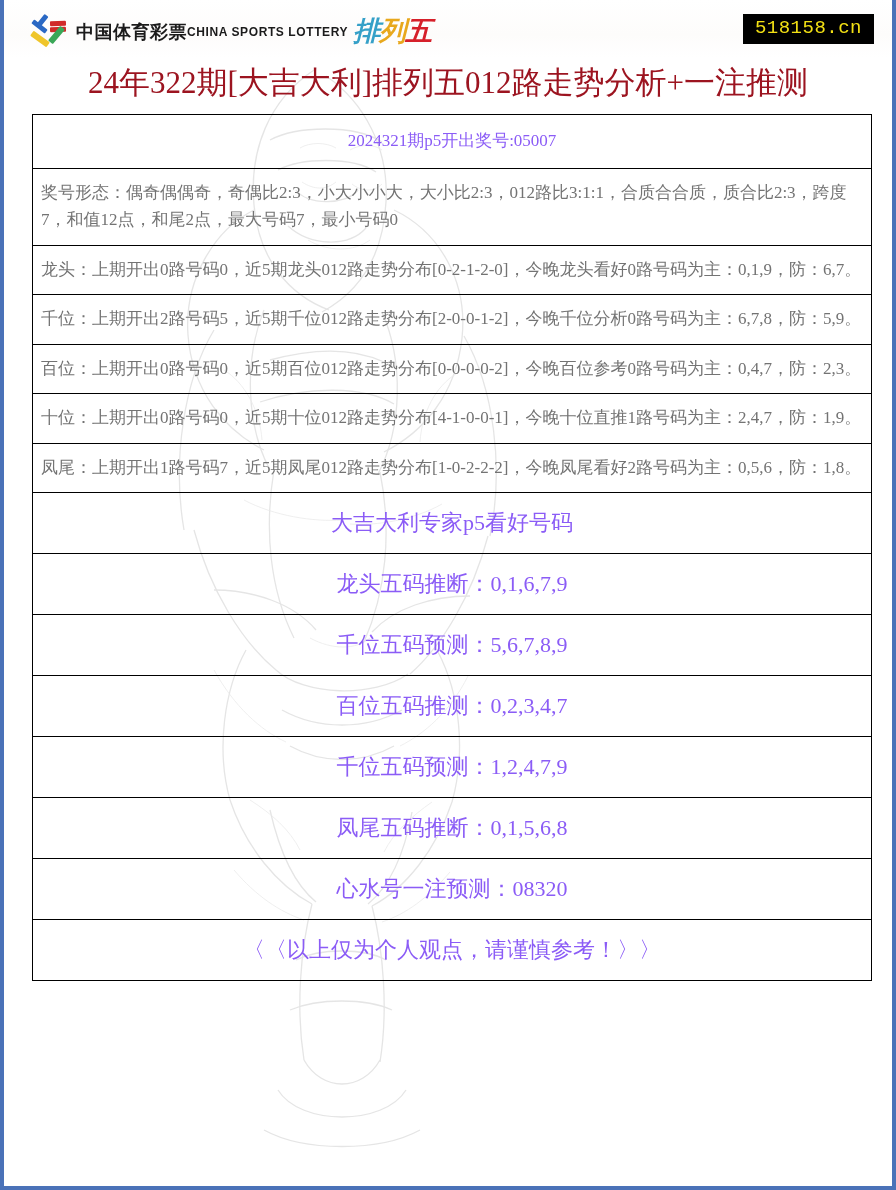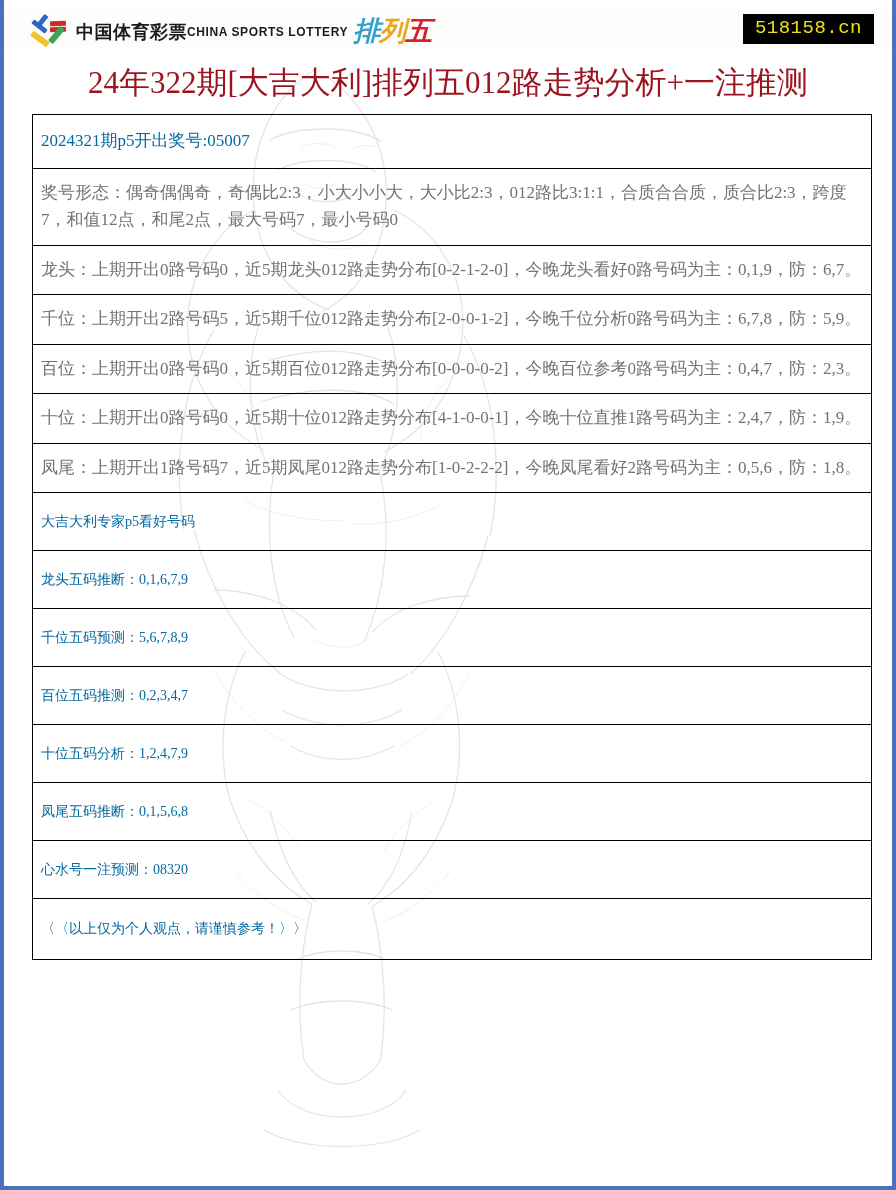--- a/index.html
+++ b/index.html
@@ -153,36 +153,37 @@
     background: transparent;
     table-layout: fixed;
   }
   table.data td {
     border: 1px solid #000000;
     padding: 0;
     background: transparent;
     vertical-align: middle;
   }
   .cell-center {
+    text-align: center;
     font-size: 17px;
-    color: #0369a1;
+    color: #8b5cf6;
     padding: 14px 8px;
     line-height: 1.45;
     font-family: "Liberation Serif", "DejaVu Serif", serif;
   }
   .cell-para {
     text-align: left;
     font-size: 17px;
     color: #737373;
     padding: 10px 8px 11px 8px;
     line-height: 1.62;
     font-family: "Liberation Serif", "DejaVu Serif", serif;
   }
   .cell-big {
-    font-size: 14px;
+    font-size: 22px;
   }
   .row-h-tall  { height: 52px; }
   .row-h-pred  { height: 57px; }
   .row-h-note  { height: 60px; }
 </style>
 </head>
 <body>
 
 <div class="page-frame">
 
@@ -319,21 +320,21 @@
             <div class="cell-center cell-big">千位五码预测：5,6,7,8,9</div>
           </td>
         </tr>
         <tr>
           <td class="row-h-pred">
             <div class="cell-center cell-big">百位五码推测：0,2,3,4,7</div>
           </td>
         </tr>
         <tr>
           <td class="row-h-pred">
-            <div class="cell-center cell-big">十位五码分析：1,2,4,7,9</div>
+            <div class="cell-center cell-big">千位五码预测：1,2,4,7,9</div>
           </td>
         </tr>
         <tr>
           <td class="row-h-pred">
             <div class="cell-center cell-big">凤尾五码推断：0,1,5,6,8</div>
           </td>
         </tr>
         <tr>
           <td class="row-h-pred">
             <div class="cell-center cell-big">心水号一注预测：08320</div>

